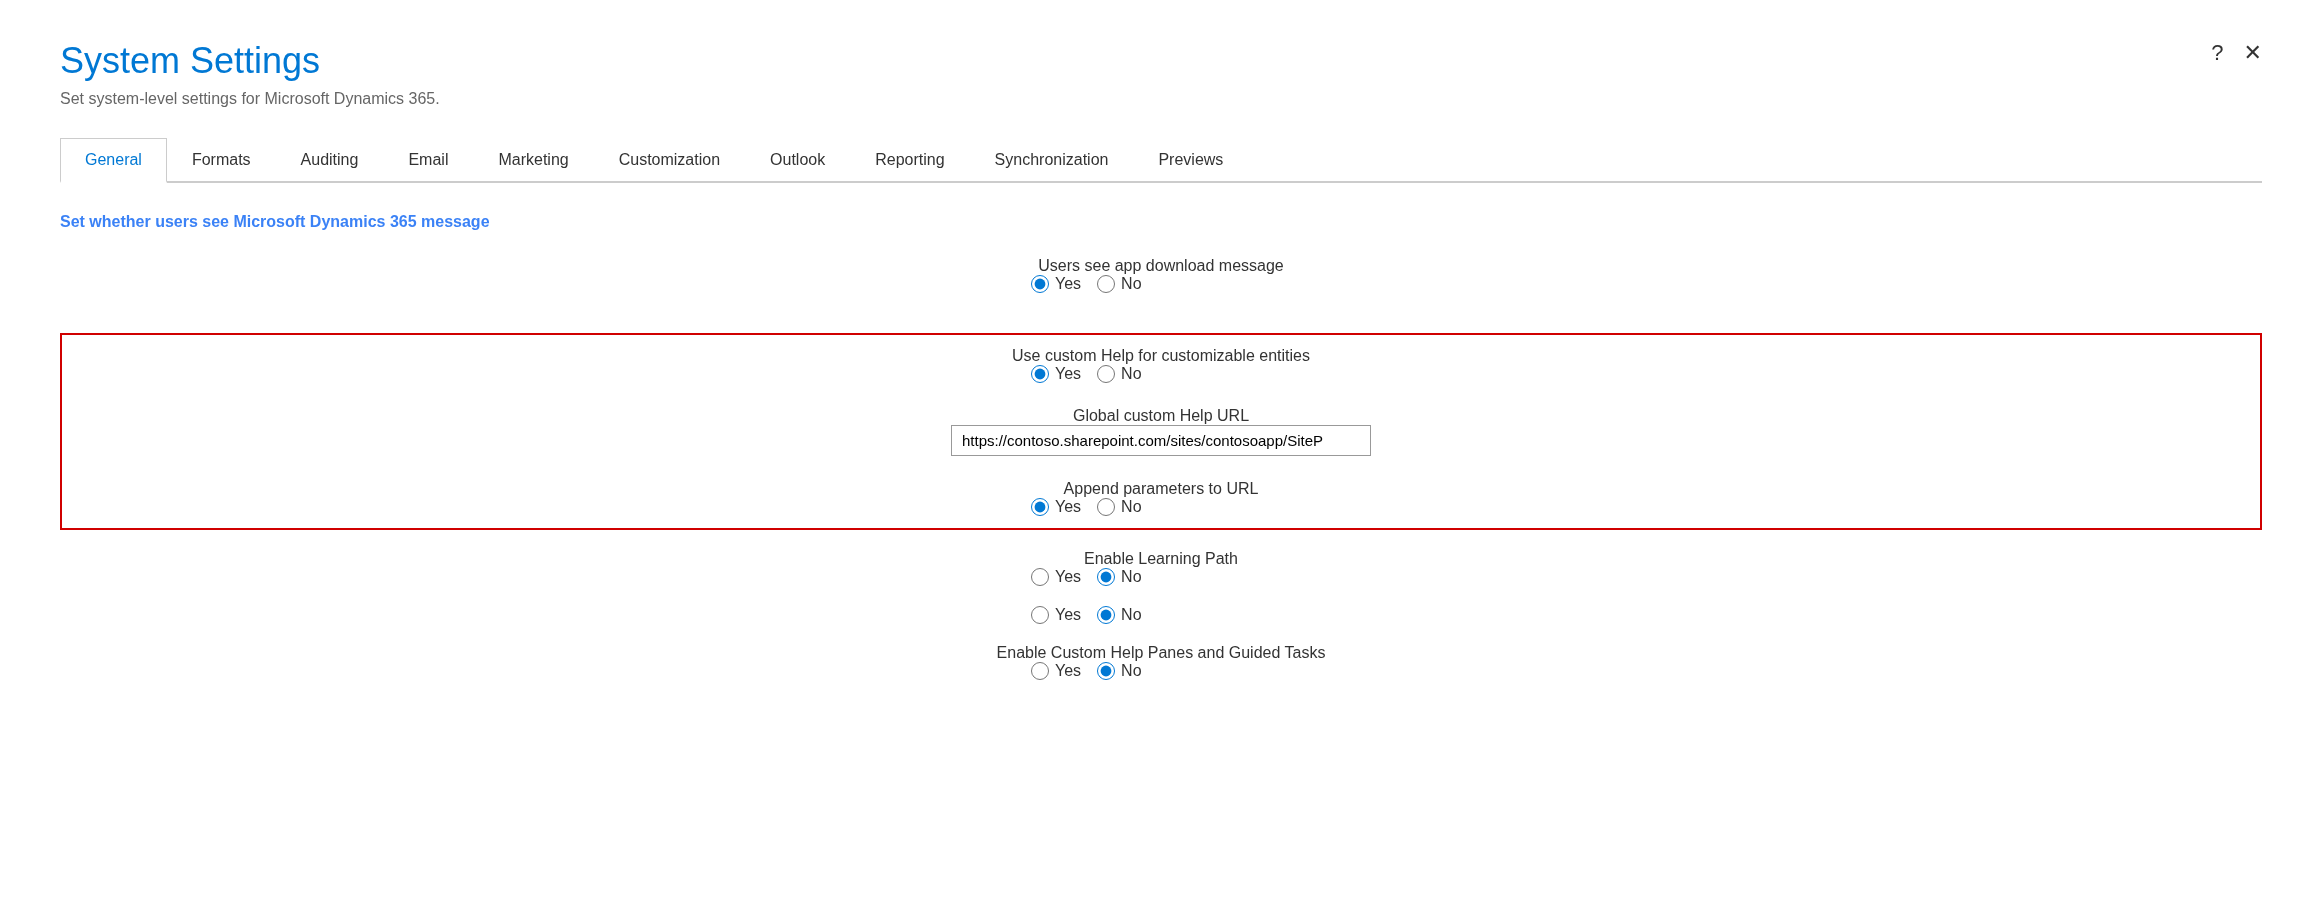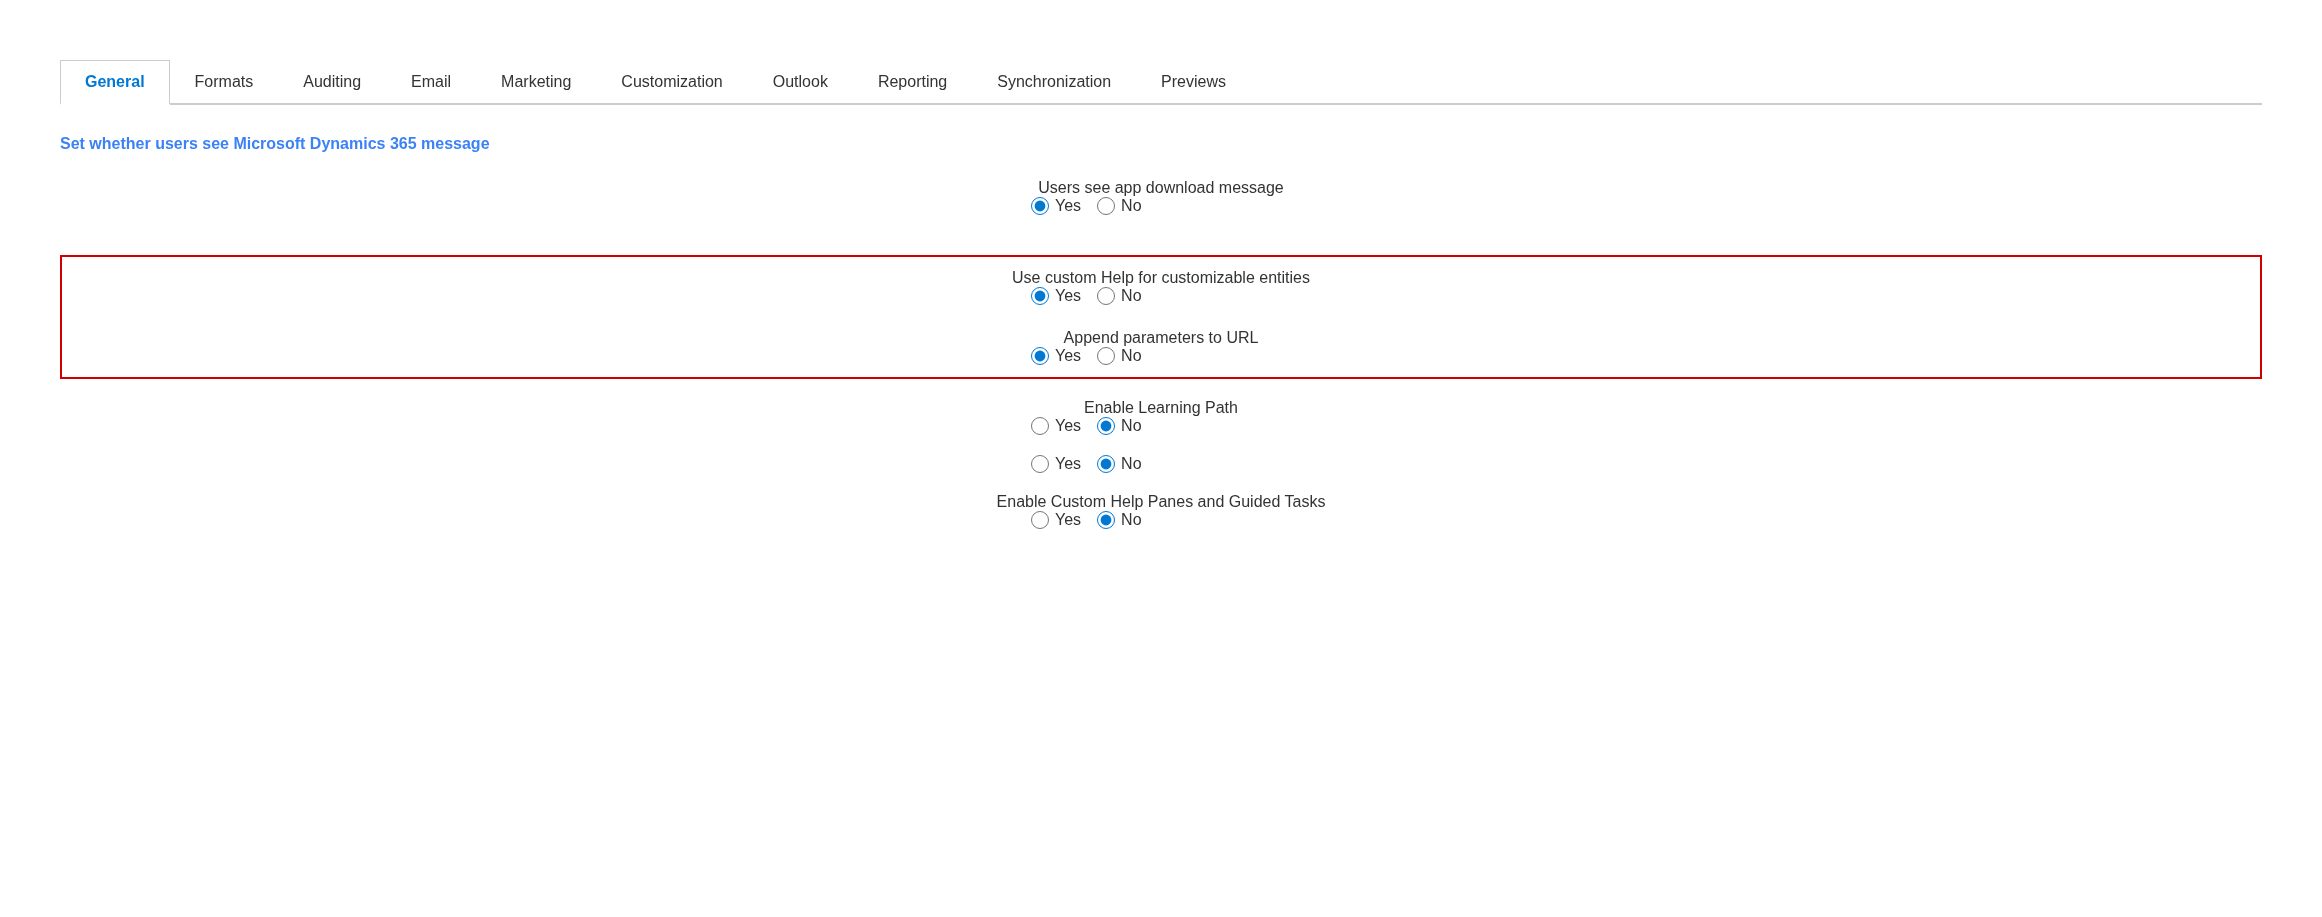--- a/index.html
+++ b/index.html
@@ -72,21 +72,20 @@
       white-space: nowrap;
       user-select: none;
     }
 
     .tab.active {
       border-color: #ccc;
       border-bottom: 2px solid #fff;
       background: #fff;
       margin-bottom: -2px;
       color: #0078d4;
-      font-weight: bold;
     }
 
     
     .content-area {
       padding: 30px 0;
     }
 
     .section-heading {
       font-size: 16px;
       font-weight: 700;
@@ -168,20 +167,30 @@
 
     .section-heading-wrapper {
       margin-bottom: 6px;
     }
   </style>
 </head>
 <body>
 
 <div class="dialog-container">
 
+  <div class="dialog-header">
+    <div class="dialog-title-area">
+      <div class="dialog-title">System Settings</div>
+      <div class="dialog-subtitle">Set system-level settings for Microsoft Dynamics 365.</div>
+    </div>
+    <div class="dialog-controls">
+      <span>?</span>
+      <span>✕</span>
+    </div>
+  </div>
 
   <div class="tabs-container">
     <div class="tab active">General</div>
     <div class="tab">Formats</div>
     <div class="tab">Auditing</div>
     <div class="tab">Email</div>
     <div class="tab">Marketing</div>
     <div class="tab">Customization</div>
     <div class="tab">Outlook</div>
     <div class="tab">Reporting</div>
@@ -224,20 +233,26 @@
               <span>Yes</span>
             </label>
             <label class="radio-option">
               <input type="radio" name="use-custom-help" style="">
               <span>No</span>
             </label>
           </div>
         </div>
       </div>
 
+      <div class="highlighted-row">
+        <div class="setting-label">Global custom Help URL</div>
+        <div class="setting-controls">
+          <input type="text" class="text-input" value="https://contoso.sharepoint.com/sites/contosoapp/SiteP" style="">
+        </div>
+      </div>
 
       <div class="highlighted-row">
         <div class="setting-label">Append parameters to URL</div>
         <div class="setting-controls">
           <div class="radio-group">
             <label class="radio-option">
               <input type="radio" name="append-parameters" checked="" style="">
               <span>Yes</span>
             </label>
             <label class="radio-option">

